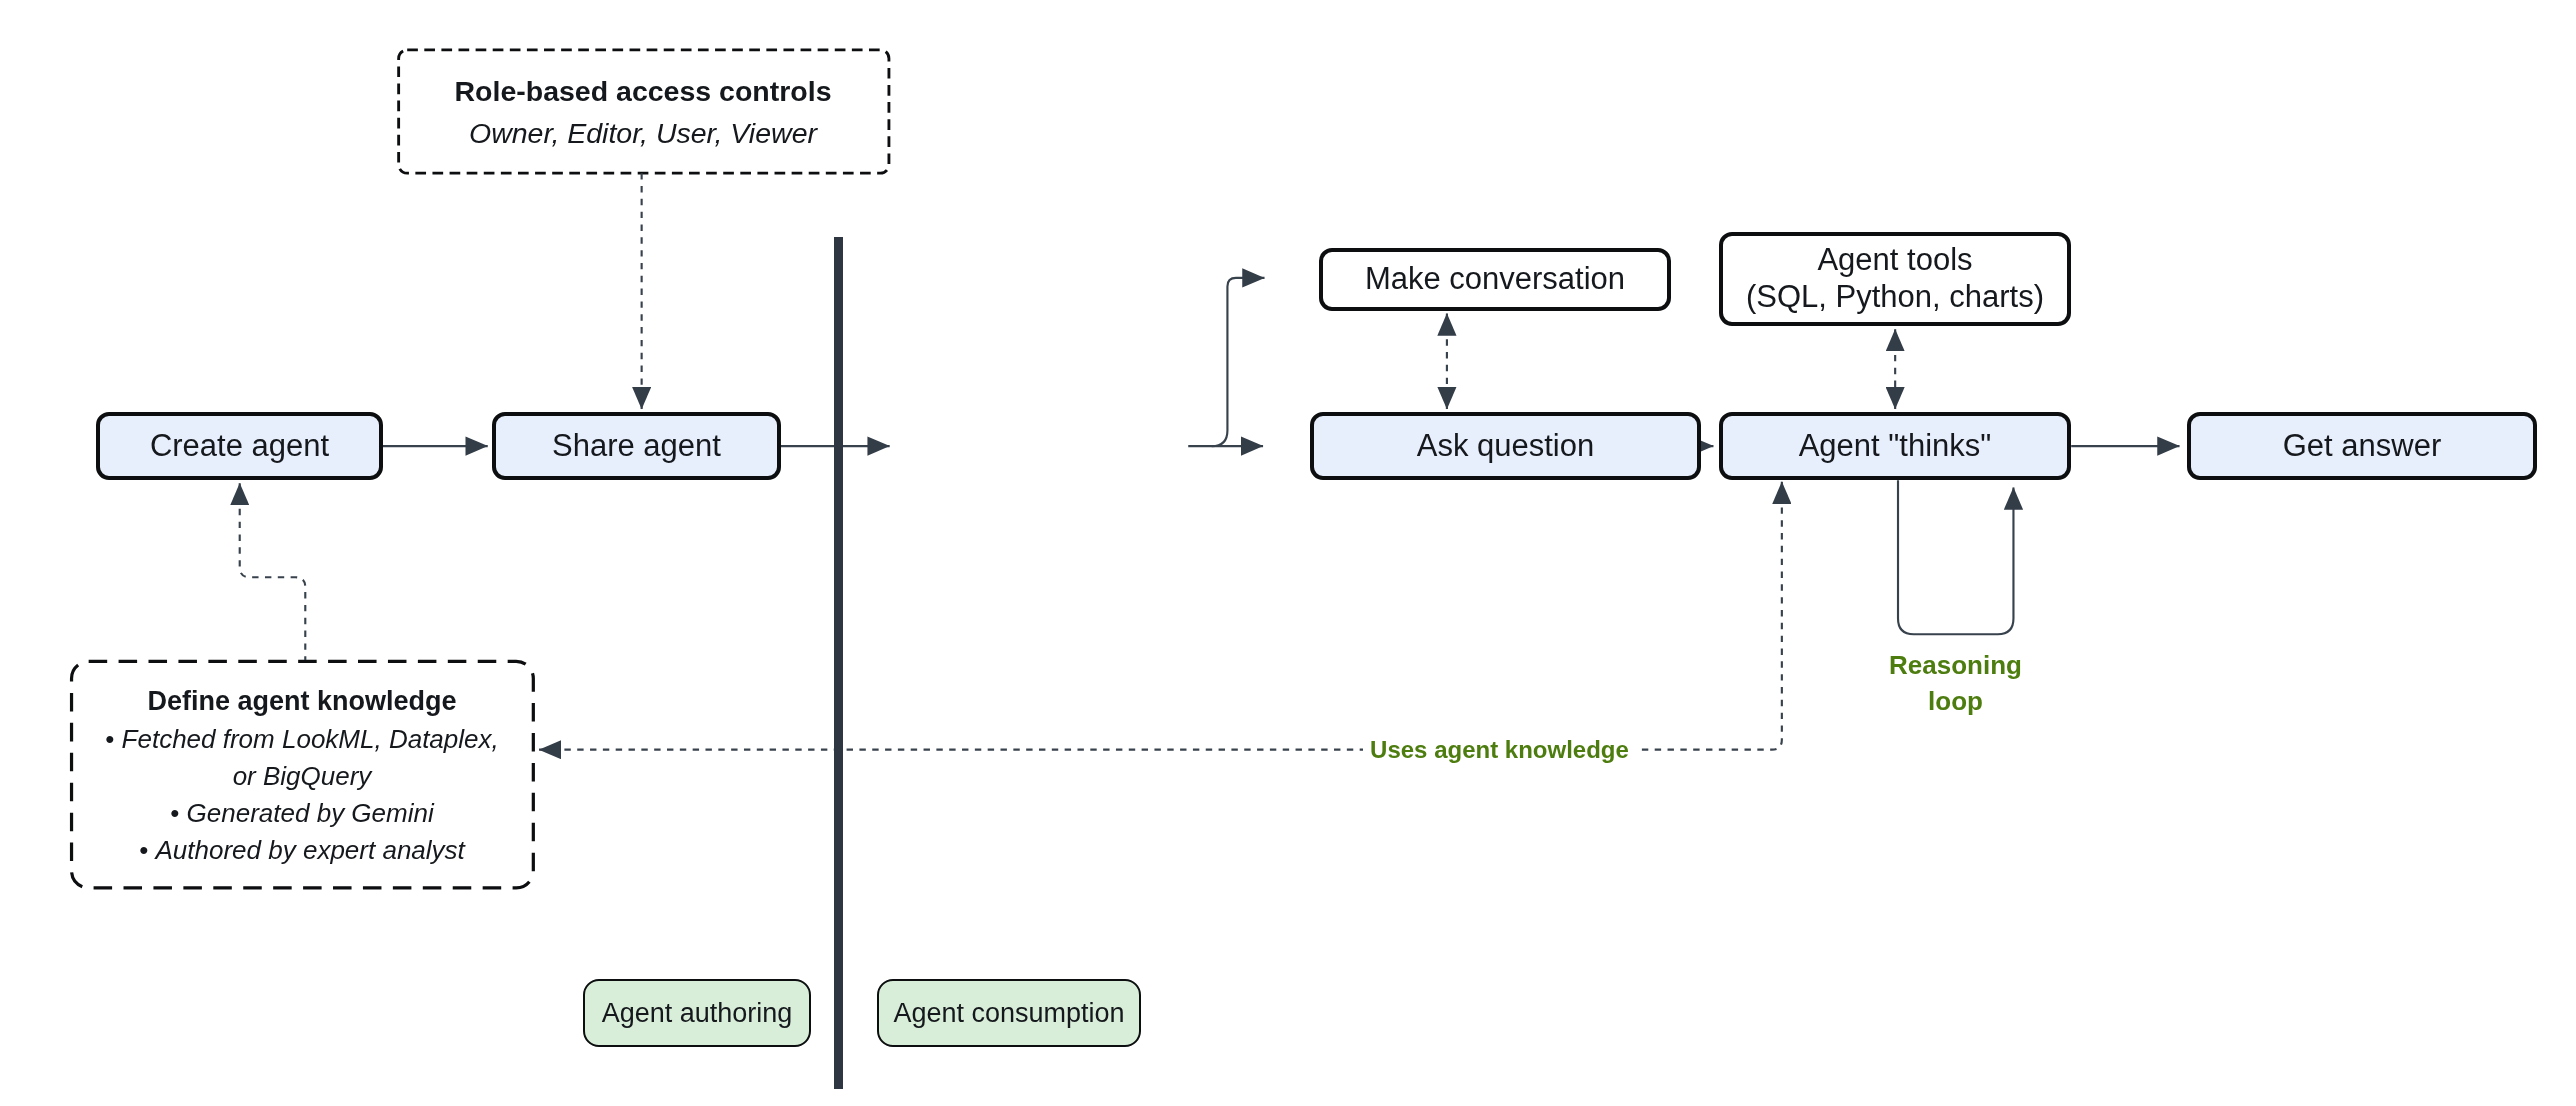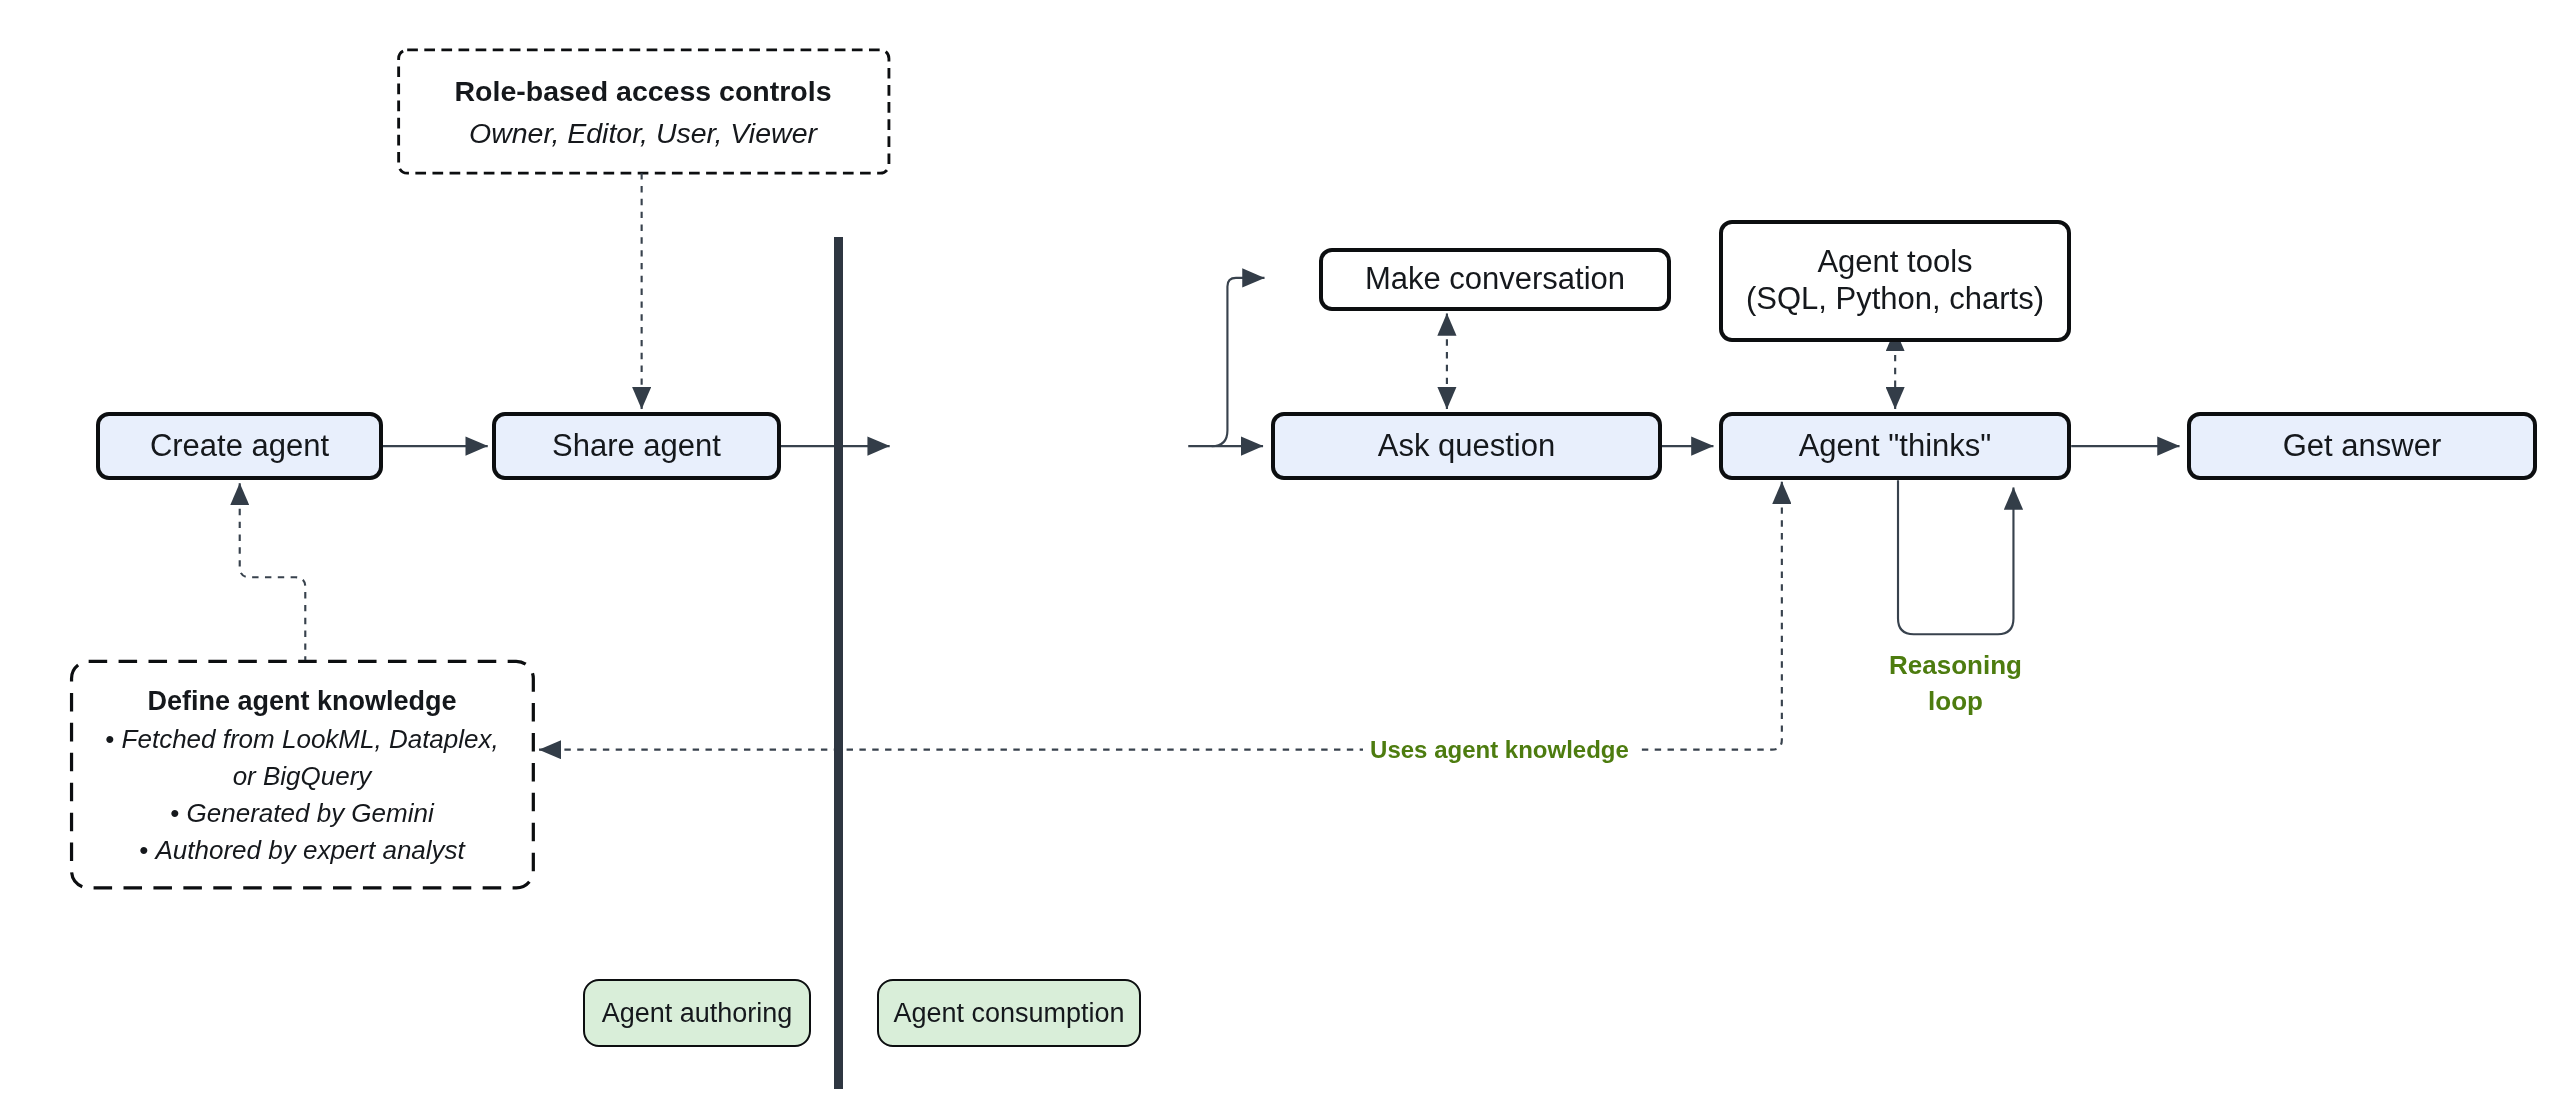--- a/index.html
+++ b/index.html
@@ -80,23 +80,23 @@
 
   <div class="divider"></div>
 
   <div class="node" style="left:96px;top:412px;width:287px;height:68px;">Create agent</div>
 
   <div class="node" style="left:492px;top:412px;width:289px;height:68px;">Share agent</div>
 
 
   <div class="node white" style="left:1271px;top:248px;width:352px;height:63px;margin-left:48px;">Make conversation</div>
 
-  <div class="node" style="left:1271px;top:412px;width:391px;height:68px;">Ask question</div>
+  <div class="node" style="left:1310px;top:412px;width:391px;height:68px;">Ask question</div>
 
-  <div class="node white tools" style="left:1719px;top:220px;width:352px;height:122px;">
+  <div class="node white tools" style="left:1719px;top:232px;width:352px;height:94px;">
     <div>Agent tools</div>
     <div>(SQL, Python, charts)</div>
   </div>
 
   <div class="node" style="left:1719px;top:412px;width:352px;height:68px;">Agent "thinks"</div>
 
   <div class="node" style="left:2187px;top:412px;width:350px;height:68px;">Get answer</div>
 
   <div class="notetext" id="note-access-text" style="left:398px;top:50px;width:490px;height:123px;">
     <div class="title">Role-based access controls</div>

